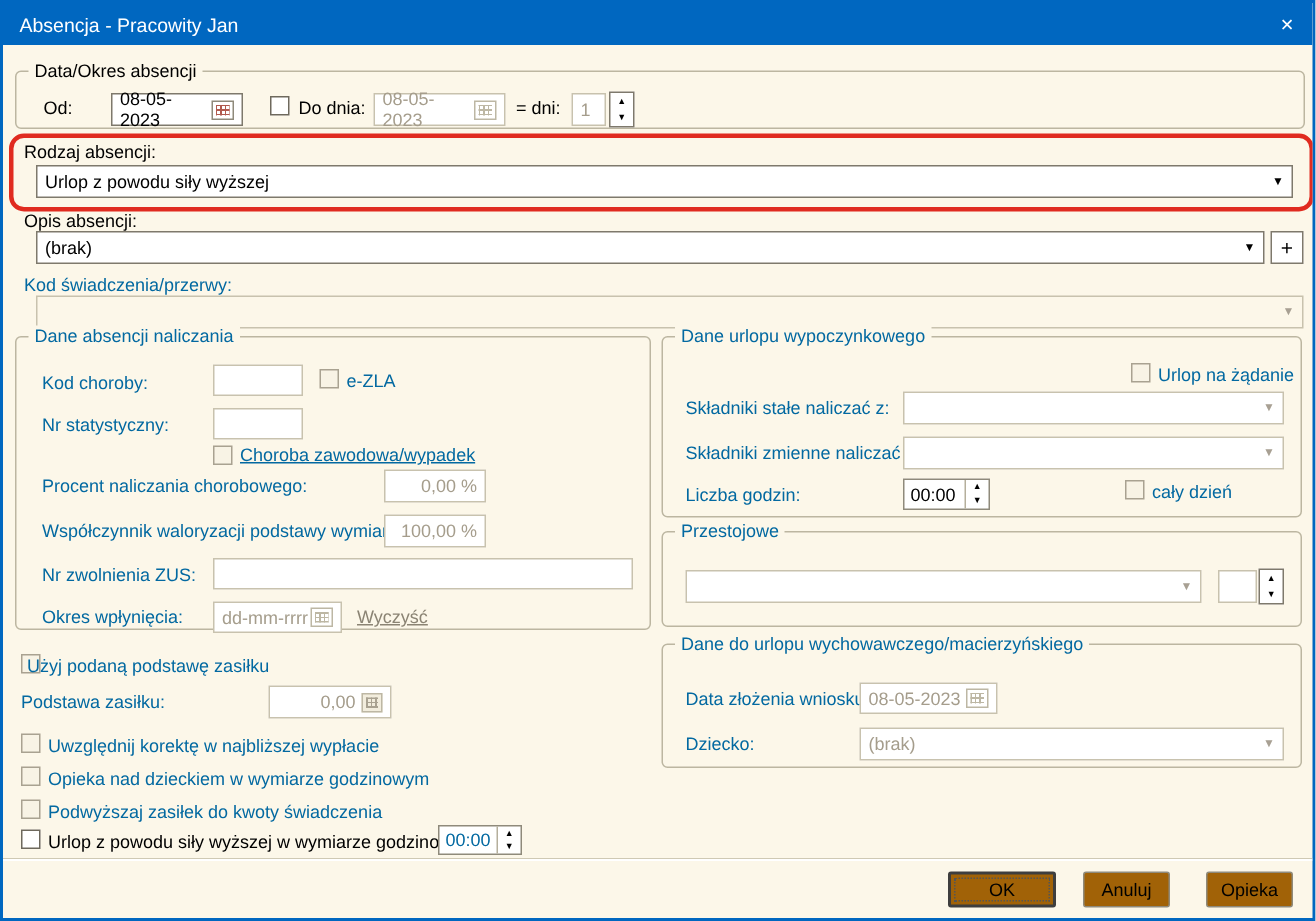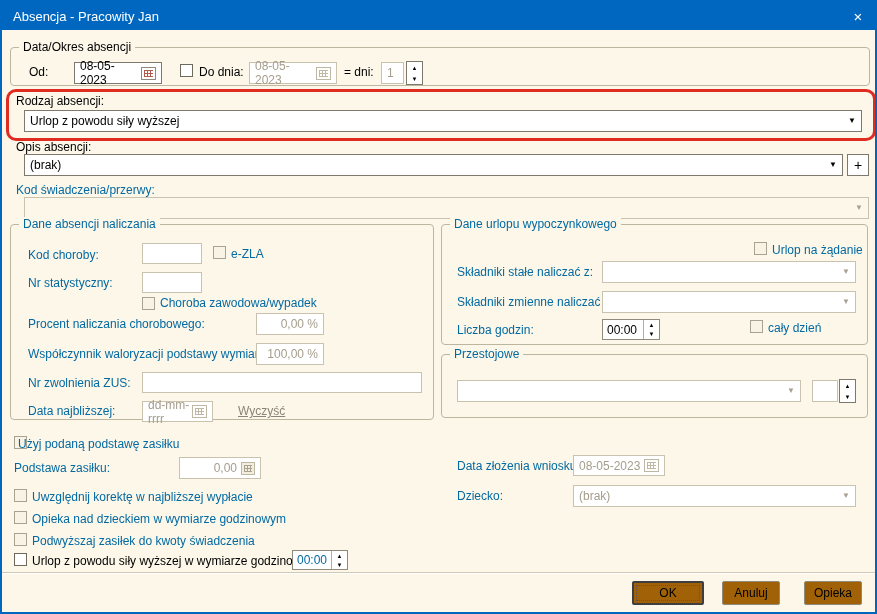--- a/index.html
+++ b/index.html
@@ -119,37 +119,37 @@
   </div>
   <span class="lbl dis" style="left:26px;top:246px;">Kod choroby:</span>
   <div class="field disb" style="left:140px;top:241px;width:60px;height:21px;"></div>
   <span class="cb disb" style="left:211px;top:244px;"></span>
   <span class="lbl dis" style="left:229px;top:245px;">e-ZLA</span>
 
   <span class="lbl dis" style="left:26px;top:274px;">Nr statystyczny:</span>
   <div class="field disb" style="left:140px;top:270px;width:60px;height:21px;"></div>
 
   <span class="cb disb" style="left:140px;top:295px;"></span>
-  <span class="lbl dis" style="left:158px;top:294px;">Choroba zawodowa/wypadek</span>
+  <span class="lbl dis" style="left:158px;top:294px;text-decoration:underline;">Choroba zawodowa/wypadek</span>
 
   <span class="lbl dis" style="left:26px;top:315px;">Procent naliczania chorobowego:</span>
   <div class="field disb right" style="left:254px;top:311px;width:68px;height:22px;">
     <span>0,00 %</span>
   </div>
 
   <span class="lbl dis" style="left:26px;top:345px;">Współczynnik waloryzacji podstawy wymiaru:</span>
   <div class="field disb right" style="left:254px;top:341px;width:68px;height:22px;">
     <span>100,00 %</span>
   </div>
 
   <span class="lbl dis" style="left:26px;top:374px;">Nr zwolnienia ZUS:</span>
   <div class="field disb" style="left:140px;top:370px;width:280px;height:21px;"></div>
 
-  <span class="lbl dis" style="left:26px;top:402px;">Data najbliższej:</span>
-  <div class="field disb" style="left:140px;top:399px;width:71px;height:21px;">
+  <span class="lbl dis" style="left:26px;top:402px;">Okres wpłynięcia:</span>
+  <div class="field disb" style="left:140px;top:399px;width:86px;height:21px;">
     <span>dd-mm-rrrr</span>
     <span class="cal gray"></span>
   </div>
   <span class="link" style="left:236px;top:402px;">Wyczyść</span>
 
   <span class="cb disb" style="left:12px;top:434px;"></span>
   <span class="lbl dis" style="left:16px;top:435px;">Użyj podaną podstawę zasiłku</span>
 
   <span class="lbl dis" style="left:12px;top:459px;">Podstawa zasiłku:</span>
   <div class="field disb right" style="left:177px;top:455px;width:82px;height:22px;">
@@ -211,20 +211,23 @@
     <span class="arrow gray">▼</span>
   </div>
   <div class="field disb" style="left:810px;top:378px;width:26px;height:22px;">
     <span></span>
   </div>
   <span class="spin" style="left:837px;top:377px;width:17px;height:24px;">
       <i>▲</i>
       <i>▼</i>
     </span>
 
+  <div class="grp" style="left:439px;top:427px;width:427px;height:83px;">
+    <span class="leg dis">Dane do urlopu wychowawczego/macierzyńskiego</span>
+  </div>
   <span class="lbl dis" style="left:455px;top:457px;">Data złożenia wniosku:</span>
   <div class="field disb" style="left:571px;top:453px;width:92px;height:21px;">
     <span>08-05-2023</span>
     <span class="cal gray"></span>
   </div>
   <span class="lbl dis" style="left:455px;top:487px;">Dziecko:</span>
   <div class="field disb" style="left:571px;top:483px;width:283px;height:22px;">
     <span>(brak)</span>
     <span class="arrow gray">▼</span>
   </div>

